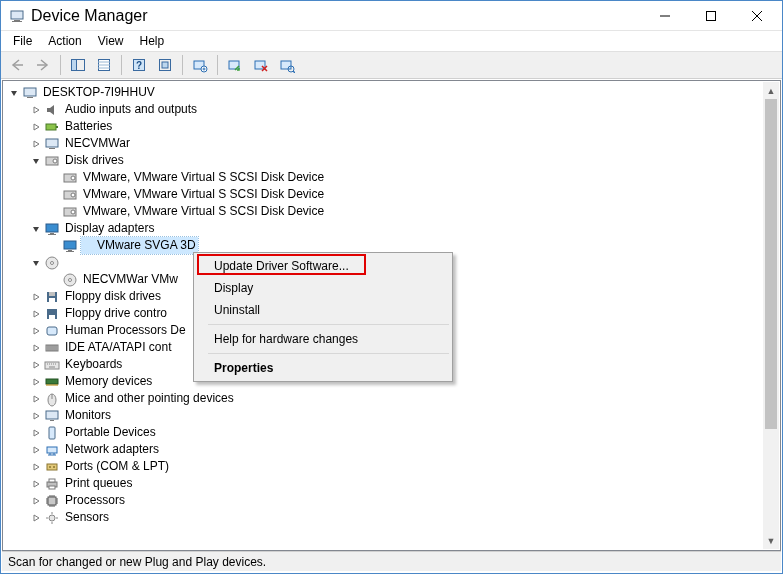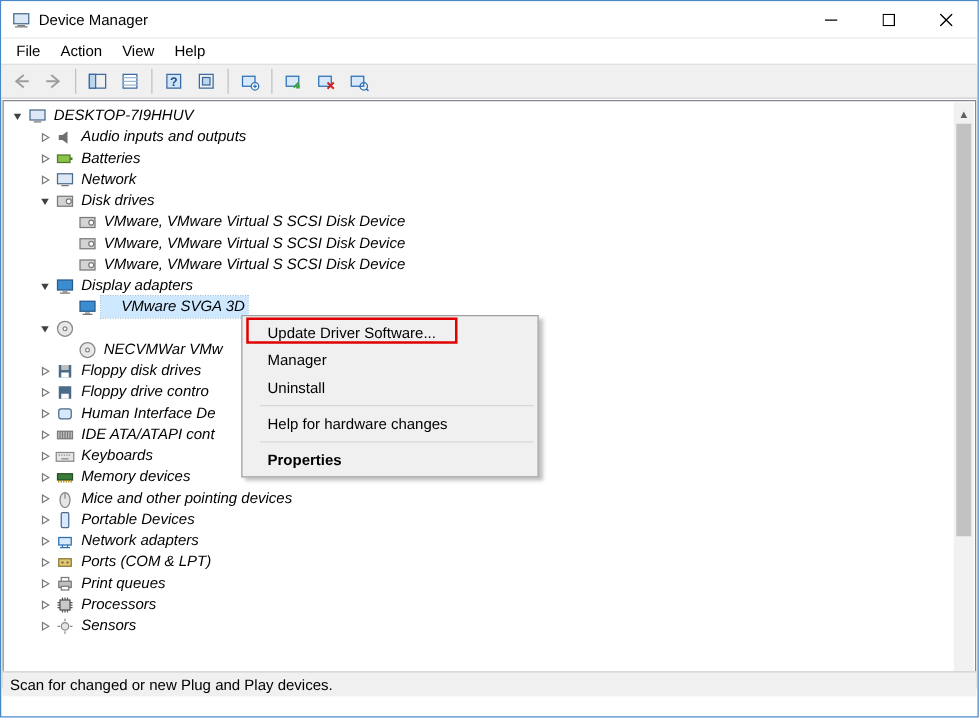--- a/index.html
+++ b/index.html
@@ -18,21 +18,21 @@
   
   .titlebar {
     height: 30px;
     display: flex;
     align-items: center;
     padding: 0 2px 0 8px;
     background: #fff;
     border-bottom: 1px solid #e5e5e5;
   }
   .titlebar .app-icon { width: 16px; height: 16px; margin-right: 6px; display: inline-flex; }
-  .titlebar .title { font-size: 12px; flex: 1; }
+  .titlebar .title { font-size: 16px; flex: 1; }
   .win-controls { display: flex; height: 100%; }
   .win-btn {
     width: 46px; height: 29px;
     display: flex; align-items: center; justify-content: center;
     font-size: 13px; color: #000;
   }
 
   
   .menubar {
     height: 20px;
@@ -70,21 +70,20 @@
     border: 1px solid #828790;
     background: #fff;
     overflow: hidden;
   }
   .tree {
     position: absolute; top: 1px; left: 1px; right: 17px; bottom: 1px;
     padding: 2px 0 2px 2px;
     font-size: 12px;
     line-height: 17px;
     user-select: none;
-    font-style: italic;
   }
   .node {
     display: flex; align-items: center;
     height: 17px;
     white-space: nowrap;
   }
   .twisty {
     width: 16px; height: 16px;
     display: inline-flex; align-items: center; justify-content: center;
     flex: none;
@@ -103,21 +102,21 @@
   }
   .node-label { padding: 0 2px; }
   .node.selected .node-label {
     background: #cde8ff;
     outline: 1px dotted #9ac1e0;
     padding-left: 16px;
   }
 
   
   .statusbar {
-    position: absolute; left: 1px; right: 1px; bottom: 16px;
+    position: absolute; left: 1px; right: 1px; bottom: 2px;
     height: 20px;
     background: #f0f0f0;
     border-top: 1px solid #d0d0d0;
     display: flex; align-items: center;
     padding: 0 6px;
     font-size: 12px;
   }
 
   
   .vscroll {
@@ -135,21 +134,21 @@
     position: absolute; left: 2px; right: 2px;
     top: 17px; height: 330px;
     background: #c2c2c2;
     border-radius: 0;
   }
 
   
   .ctx-menu {
     position: absolute;
     top: 251px; left: 192px;
-    width: 238px;
+    width: 260px;
     background: #f0f0f0;
     border: 1px solid #a0a0a0;
     box-shadow: 3px 3px 3px rgba(0,0,0,0.25);
     padding: 2px;
     font-size: 12px;
     z-index: 50;
   }
   .ctx-item {
     height: 22px;
     display: flex; align-items: center;
@@ -329,21 +328,21 @@
             <svg width="10" height="10" viewBox="0 0 10 10">
               <path d="M3 2 L8 5 L3 8 Z" fill="none" stroke="#7a7a7a" stroke-width="1"></path>
             </svg>
           </span>
           <span class="node-icon">
             <svg viewBox="0 0 16 16">
               <rect x="2" y="3" width="12" height="8" fill="#dce8f5" stroke="#4a6b8a"></rect>
               <rect x="5" y="12" width="6" height="1" fill="#7a7a7a"></rect>
             </svg>
           </span>
-          <span class="node-label">Network</span>
+          <span class="node-label">NECVMWar</span>
         </div>
         <div class="node">
           <span class="spacer" style="width: 22px;"></span>
           <span class="twisty open">
             <svg width="10" height="10" viewBox="0 0 10 10">
               <path d="M2 3 L8 3 L5 8 Z" fill="#404040"></path>
             </svg>
           </span>
           <span class="node-icon">
             <svg viewBox="0 0 16 16">
@@ -475,21 +474,21 @@
           <span class="twisty">
             <svg width="10" height="10" viewBox="0 0 10 10">
               <path d="M3 2 L8 5 L3 8 Z" fill="none" stroke="#7a7a7a" stroke-width="1"></path>
             </svg>
           </span>
           <span class="node-icon">
             <svg viewBox="0 0 16 16">
               <rect x="3" y="4" width="10" height="8" rx="2" fill="#d7e9fb" stroke="#4a6b8a"></rect>
             </svg>
           </span>
-          <span class="node-label">Human Interface De</span>
+          <span class="node-label">Human Processors De</span>
         </div>
         <div class="node">
           <span class="spacer" style="width: 22px;"></span>
           <span class="twisty">
             <svg width="10" height="10" viewBox="0 0 10 10">
               <path d="M3 2 L8 5 L3 8 Z" fill="none" stroke="#7a7a7a" stroke-width="1"></path>
             </svg>
           </span>
           <span class="node-icon">
             <svg viewBox="0 0 16 16">
@@ -536,20 +535,35 @@
               <path d="M3 2 L8 5 L3 8 Z" fill="none" stroke="#7a7a7a" stroke-width="1"></path>
             </svg>
           </span>
           <span class="node-icon">
             <svg viewBox="0 0 16 16">
               <ellipse cx="8" cy="9" rx="4" ry="6" fill="#e6e6e6" stroke="#888"></ellipse>
               <path d="M8 3 v5" stroke="#888"></path>
             </svg>
           </span>
           <span class="node-label">Mice and other pointing devices</span>
+        </div>
+        <div class="node">
+          <span class="spacer" style="width: 22px;"></span>
+          <span class="twisty">
+            <svg width="10" height="10" viewBox="0 0 10 10">
+              <path d="M3 2 L8 5 L3 8 Z" fill="none" stroke="#7a7a7a" stroke-width="1"></path>
+            </svg>
+          </span>
+          <span class="node-icon">
+            <svg viewBox="0 0 16 16">
+              <rect x="2" y="3" width="12" height="8" fill="#dce8f5" stroke="#4a6b8a"></rect>
+              <rect x="6" y="12" width="4" height="1" fill="#7a7a7a"></rect>
+            </svg>
+          </span>
+          <span class="node-label">Monitors</span>
         </div>
         <div class="node">
           <span class="spacer" style="width: 22px;"></span>
           <span class="twisty">
             <svg width="10" height="10" viewBox="0 0 10 10">
               <path d="M3 2 L8 5 L3 8 Z" fill="none" stroke="#7a7a7a" stroke-width="1"></path>
             </svg>
           </span>
           <span class="node-icon">
             <svg viewBox="0 0 16 16">
@@ -640,21 +654,21 @@
 
   <div class="vscroll">
     <div class="arrow">▲</div>
     <div class="thumb"></div>
     <div class="arrow" style="position:absolute;bottom:0;">▼</div>
   </div>
 </div>
 
 <div class="ctx-menu">
   <div class="ctx-item">Update Driver Software...</div>
-  <div class="ctx-item">Manager</div>
+  <div class="ctx-item">Display</div>
   <div class="ctx-item">Uninstall</div>
   <div class="ctx-sep"></div>
   <div class="ctx-item">Help for hardware changes</div>
   <div class="ctx-sep"></div>
   <div class="ctx-item bold">Properties</div>
 </div>
 
 <div class="ctx-highlight" style="top:253px; left:196px; width:169px; height:21px;"></div>
 
 <div class="statusbar">

